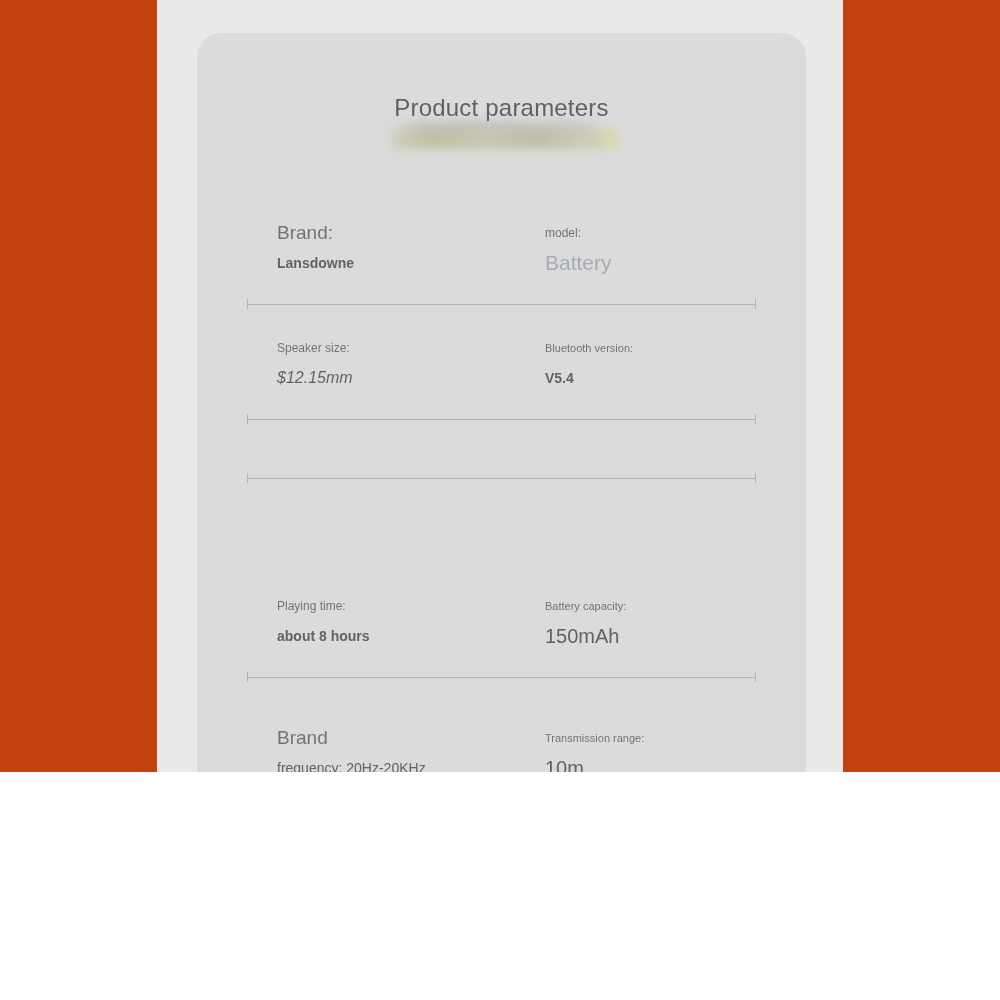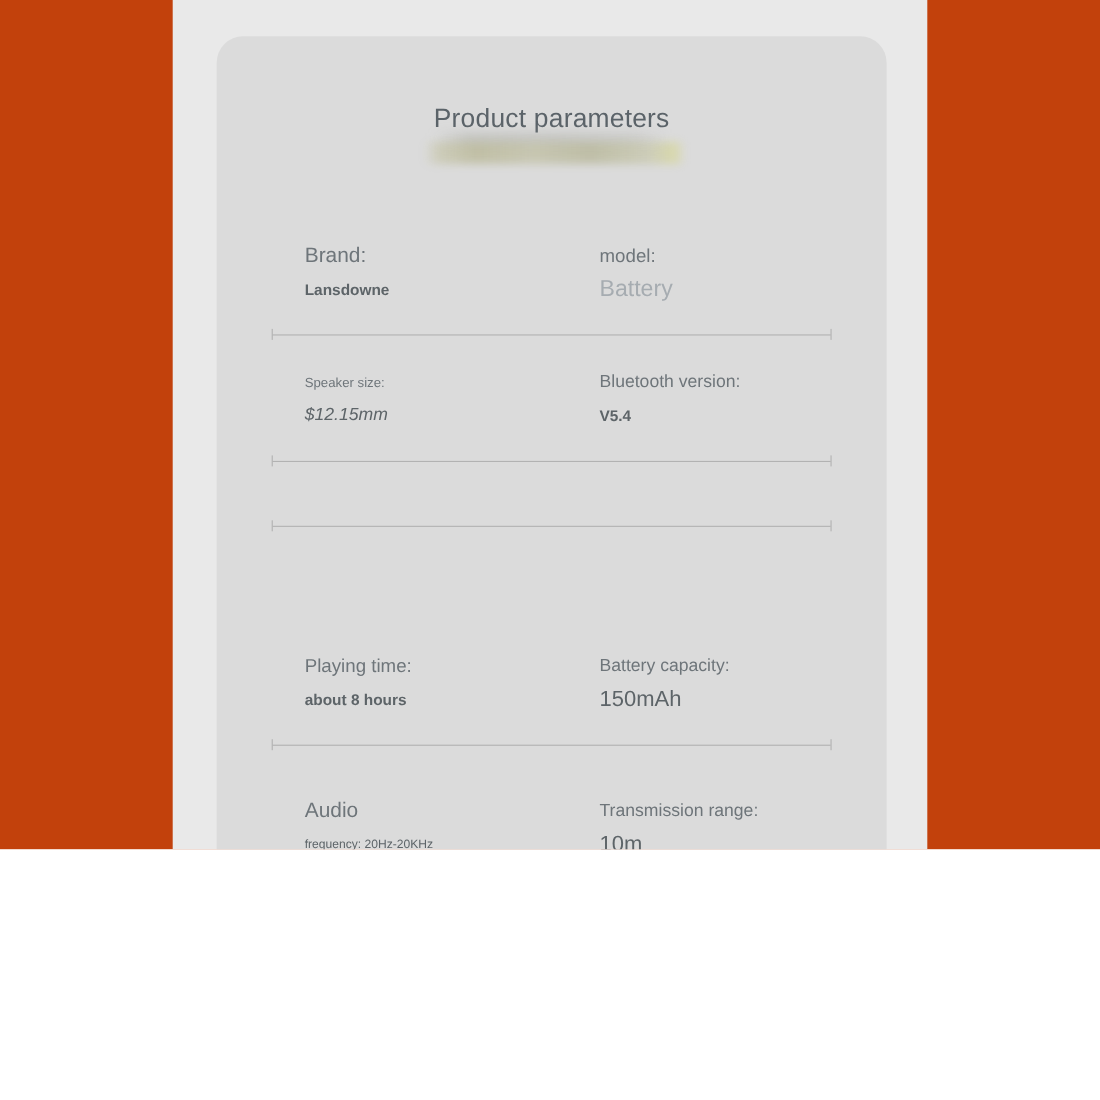--- a/index.html
+++ b/index.html
@@ -122,28 +122,28 @@
 
   .spec-value {
     color: #5d6468;
     white-space: nowrap;
     line-height: 24px;
     margin-top: 8px;
   }
 
   
   .s-xl   { font-size: 19px; }
-  .s-lg   { font-size: 17px; }
+  .s-lg   { font-size: 12px; }
   .s-md   { font-size: 12px; }
-  .s-sm   { font-size: 16px; }
+  .s-sm   { font-size: 11px; }
   .value-xxl { font-size: 21px; color: #a6acb1; }
   .value-xl  { font-size: 16px; font-style: italic; }
   .value-lg  { font-size: 20px; }
   .value-md  { font-size: 14px; font-weight: bold; }
-  .value-xs  { font-size: 11px; }
+  .value-xs  { font-size: 14px; }
 
   
   .divider {
     position: relative;
     width: 509px;
     height: 10px;
     margin-top: 2px;
   }
   .divider .rule {
     position: absolute;
@@ -238,21 +238,21 @@
       <div class="divider">
         <span class="cap start"></span>
         <span class="rule"></span>
         <span class="cap end"></span>
       </div>
     </div>
 
     <div class="spec-row" style="top:695px;">
       <div class="spec-cols">
         <div class="spec-cell left">
-          <div class="spec-label s-xl">Audio</div>
+          <div class="spec-label s-xl">Brand</div>
           <div class="spec-value value-xs">frequency: 20Hz-20KHz</div>
         </div>
         <div class="spec-cell right">
           <div class="spec-label s-sm">Transmission range:</div>
           <div class="spec-value value-lg">10m</div>
         </div>
       </div>
       <div class="divider">
         <span class="cap start"></span>
         <span class="rule"></span>

